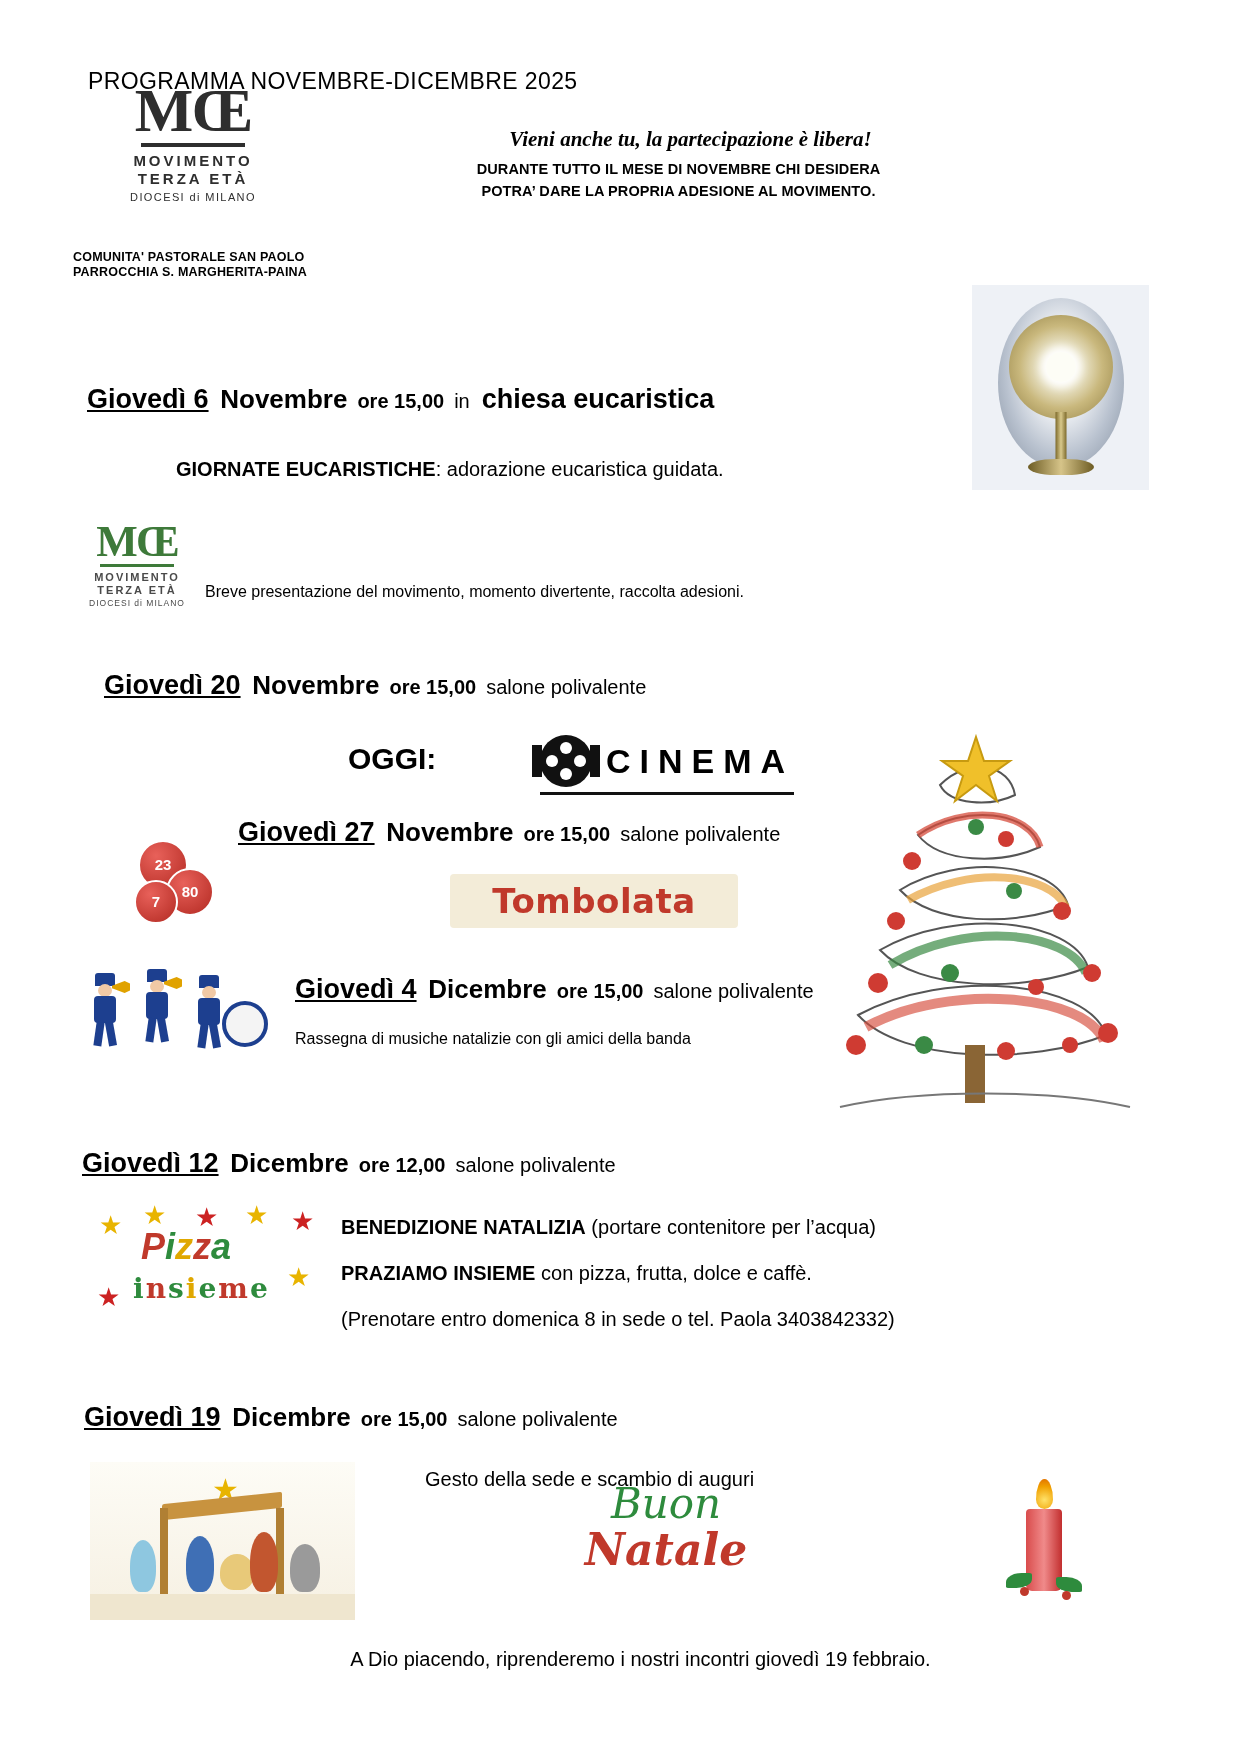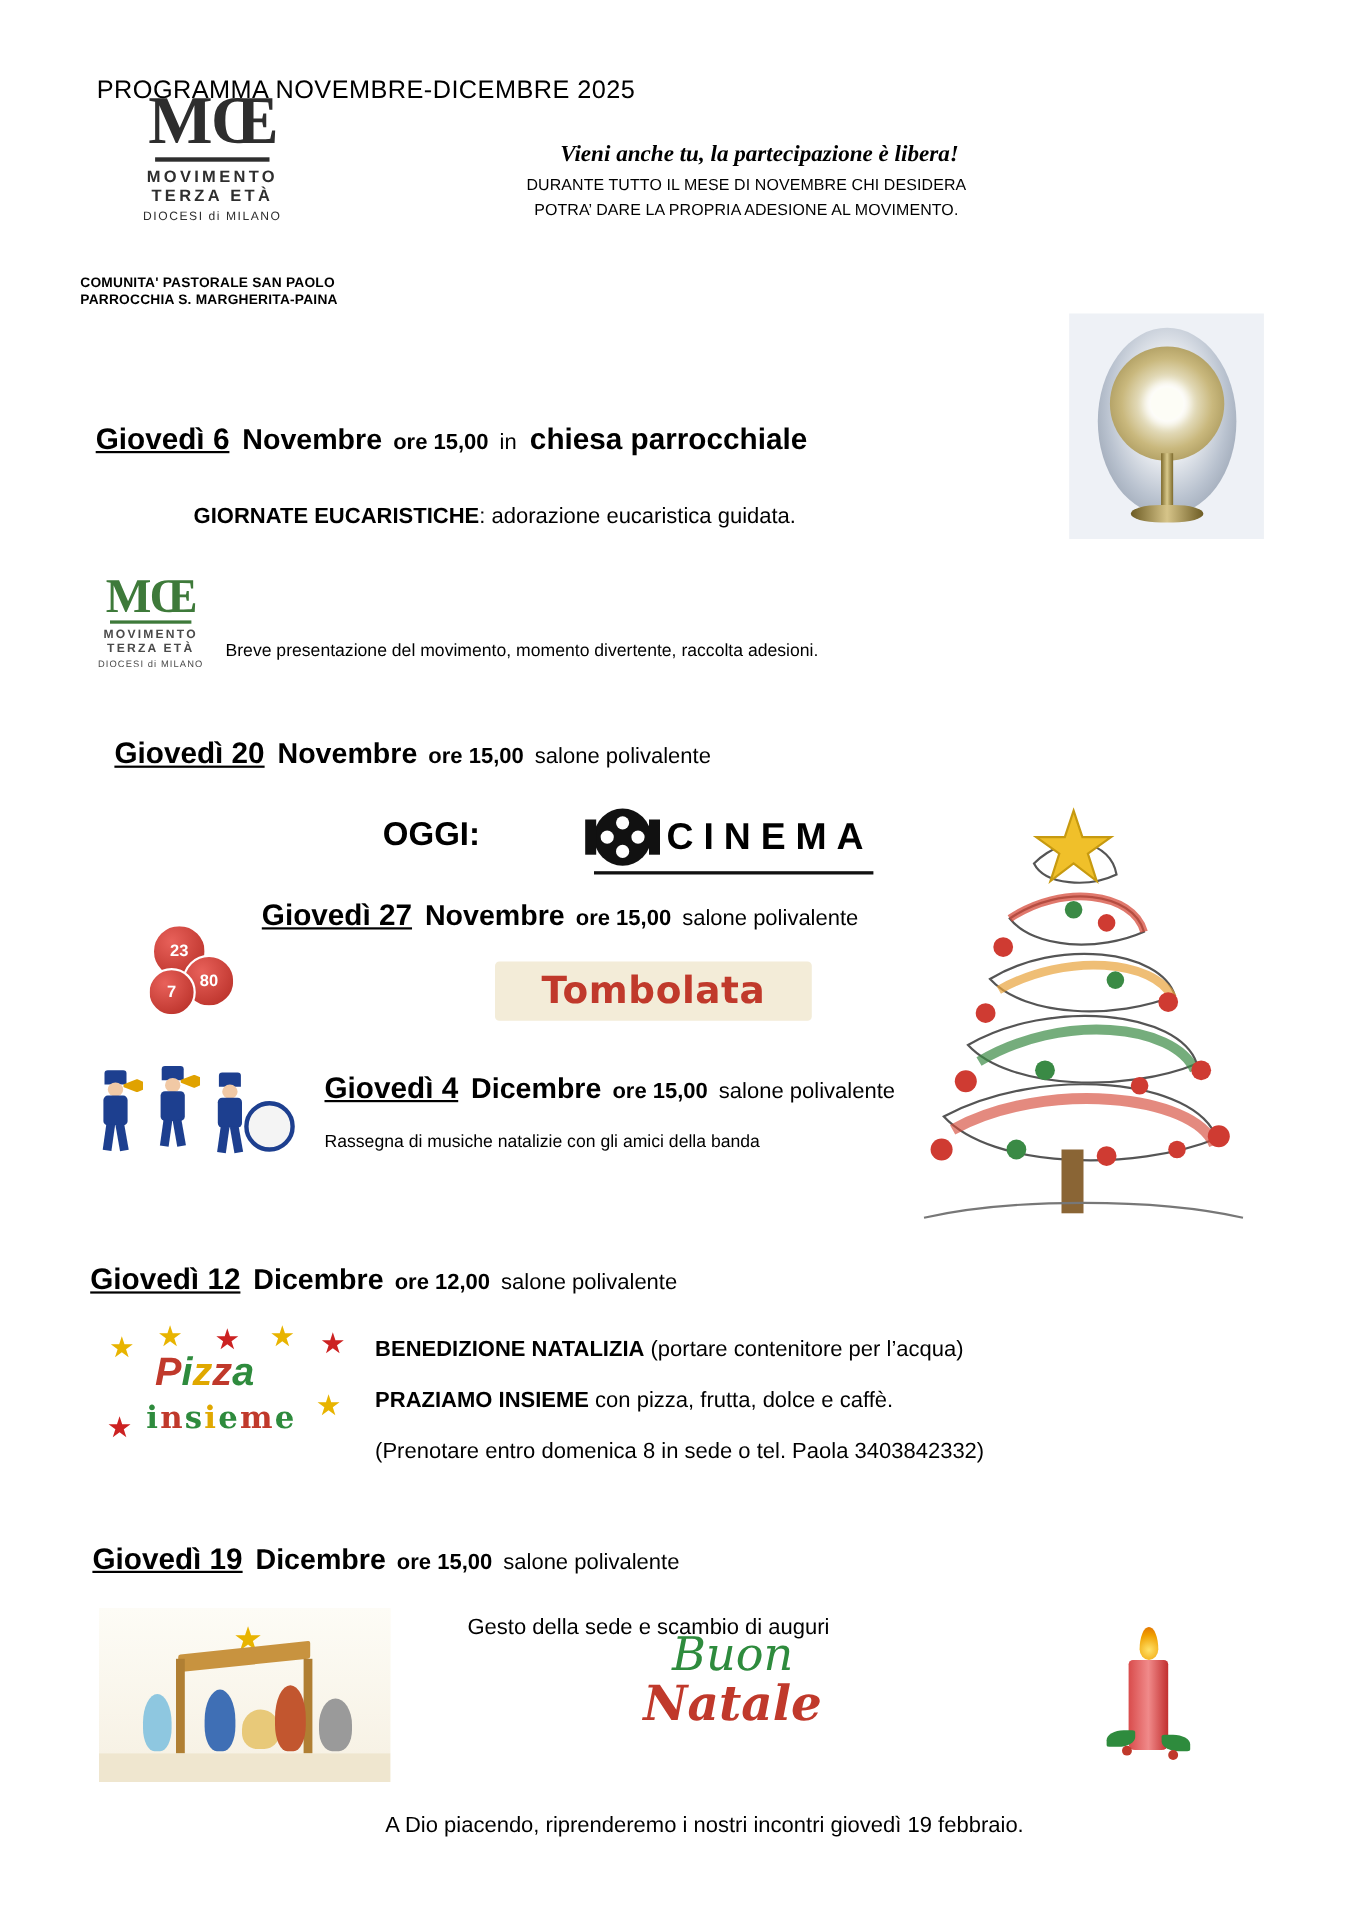--- a/index.html
+++ b/index.html
@@ -89,21 +89,21 @@
     font-weight: bold;
     font-size: 21px;
   }
   .notice {
     position: absolute;
     left: 0; right: 0;
     top: 158px;
     text-align: center;
     padding-left: 116px;
     font-size: 14.5px;
-    font-weight: normal;
+    font-weight: bold;
     line-height: 22px;
     letter-spacing: 0.1px;
   }
 
   
   .evt {
     position: absolute;
     white-space: nowrap;
   }
   .d-big { font-size: 27px; font-weight: bold; }
@@ -377,21 +377,21 @@
     <div class="mon-center"></div>
     <div class="mon-stem"></div>
     <div class="mon-base"></div>
   </div>
 
   <div class="evt" style="left:87px; top:384px;">
     <span class="d-big d-u">Giovedì 6</span>
     <span class="m-big">&nbsp;</span><span class="m-big">Novembre</span>
     <span class="ore">&nbsp;</span><span class="ore">ore 15,00</span>
     <span class="place">&nbsp;</span><span class="place">in</span>
-    <span class="place-b">&nbsp;</span><span class="place-b">chiesa parrocchiale</span>
+    <span class="place-b">&nbsp;</span><span class="place-b">chiesa eucaristica</span>
   </div>
   <div class="evt" style="left:176px; top:458px;">
     <span class="desc"><b>GIORNATE EUCARISTICHE</b><span>: adorazione eucaristica guidata.</span></span>
   </div>
 
   <div class="mte-small">
     <div class="mark">
       <span>MŒ</span><span class="bar"></span>
     </div>
     <div class="sub">

